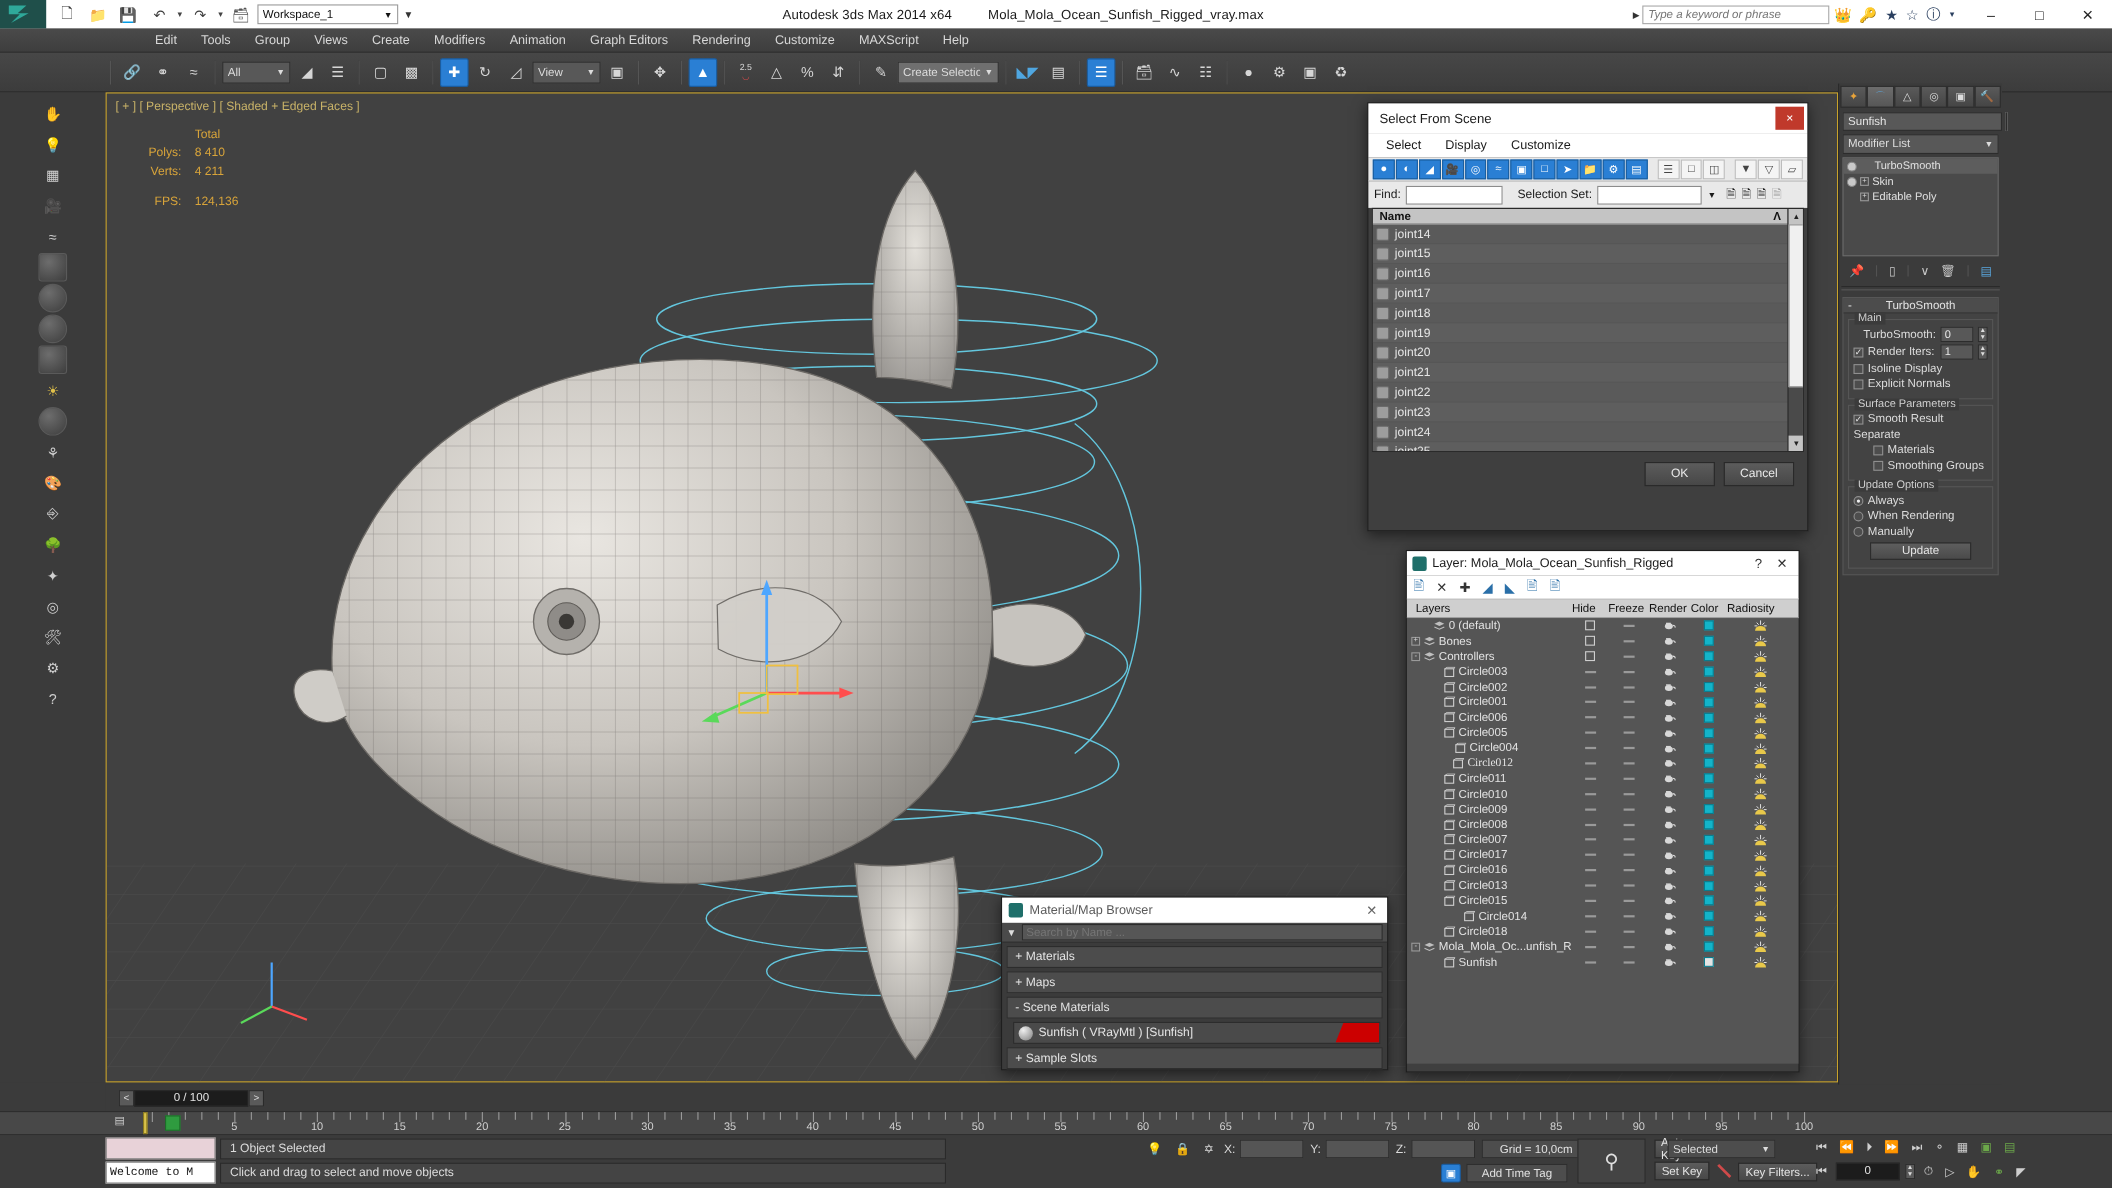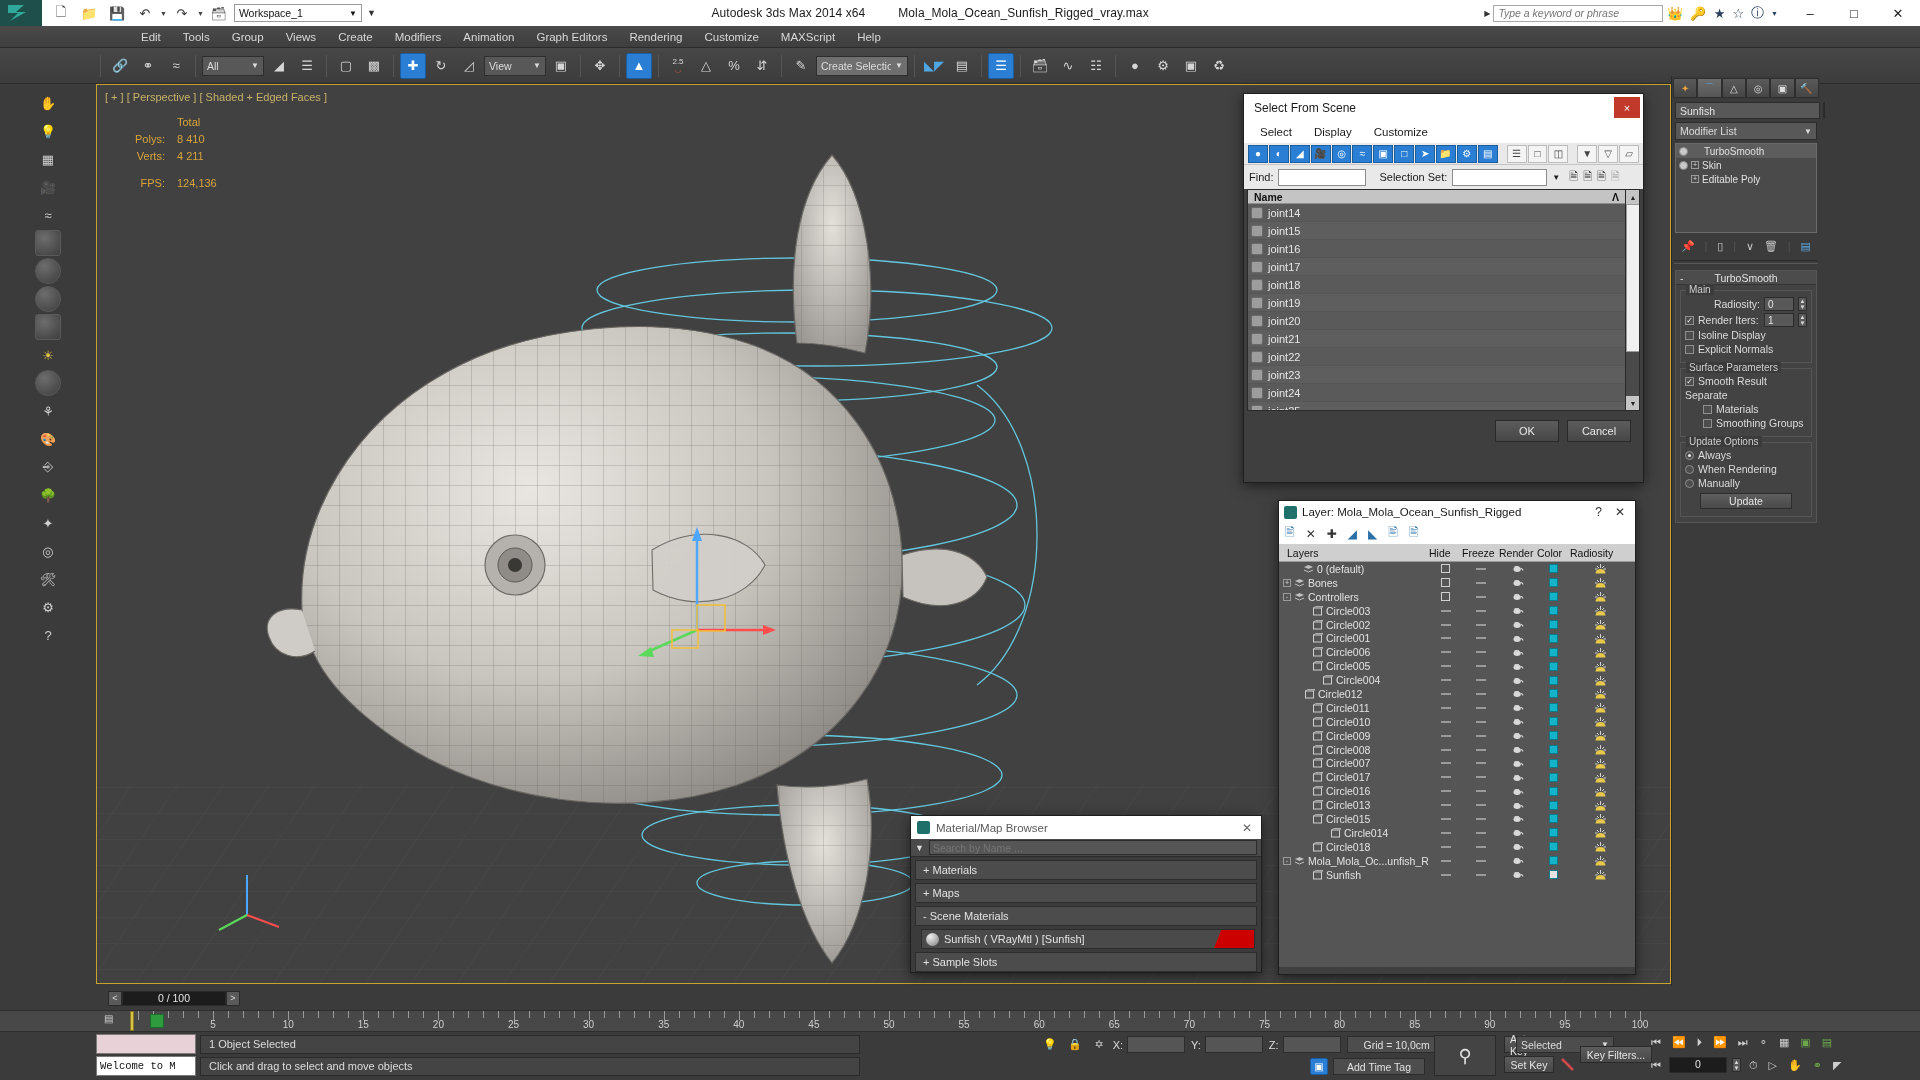--- a/index.html
+++ b/index.html
@@ -544,21 +544,21 @@
 
     <div class="cp-roll">
       <div class="cp-rollhdr">
         <span class="mn">-</span>
         <span>TurboSmooth</span>
       </div>
 
       <div class="grp">
         <span class="gl">Main</span>
         <div class="frow">
-          <span class="lbl">Radiosity:</span>
+          <span class="lbl">TurboSmooth:</span>
           <span class="spin">0</span>
           <span class="spinarr">▲<br>▼</span>
         </div>
         <div class="frow">
           <span class="chk">✓</span>
           <span>Render Iters:</span>
           <span class="spin" style="margin-left:auto;">1</span>
           <span class="spinarr">▲<br>▼</span>
         </div>
         <div class="frow">
@@ -1027,21 +1027,21 @@
               <span class="colorsw" style="background: rgb(19, 180, 201);"></span>
             </div>
             <div class="cell" style="width: 60px;">
               <svg class="radio-ic" viewBox="0 0 13 11">
                 <path d="M6.5 5 L6.5 1 M3 3 L4.8 5 M10 3 L8.2 5 M1 6 L3.6 6 M12 6 L9.4 6" stroke="#e2e2e2" stroke-width="0.9" fill="none"></path>
                 <path d="M1.5 10.5 a5 4.5 0 0 1 10 0 z" fill="#e8c84a"></path>
               </svg>
             </div>
           </div>
           <div class="lrow">
-            <div class="nm" style="width: 150px; padding-left: 14px;">
+            <div class="nm" style="width: 150px; padding-left: 30px; font-family: Liberation Serif, serif;">
               <span style="width: 8px; flex: 0 0 auto;"></span>
               <span class="lico"><svg width="11" height="10" viewBox="0 0 11 10">
                   <rect x="1.5" y="2" width="8" height="7" fill="none" stroke="#cfcfcf" stroke-width="1"></rect>
                   <path d="M1.5 2 L3.5 0.6 L11 0.6 L9.5 2" fill="none" stroke="#cfcfcf" stroke-width="0.8"></path>
                 </svg></span>
               <span>Circle012</span>
             </div>
             <div class="cell" style="width: 33px;">
               <span class="dash"></span>
             </div>
@@ -1687,21 +1687,21 @@
       <svg width="16" height="16">
           <line x1="2" y1="2" x2="13" y2="13" stroke="#d04a4a" stroke-width="2.5"></line>
         </svg>
     </div>
 
     <div style="position:absolute;left:1522px;top:4px;"></div>
     <div class="tcombo" style="position:absolute;left:1516px;top:4px;width:98px;height:17px;background:#4d4d4d;">
       <span class="cv">Selected</span>
       <span class="ca">▼</span>
     </div>
-    <div class="keybtn" style="position:absolute;left:1580px;top:14px;width:72px;">Key Filters...</div>
+    <div class="keybtn" style="position:absolute;left:1580px;top:25px;width:72px;">Key Filters...</div>
 
     <div style="position:absolute;left:1648px;top:4px;display:flex;align-items:center;gap:5px;">
       <span class="navicon">⏮</span>
       <span class="navicon">⏪</span>
       <span class="navicon">⏵</span>
       <span class="navicon">⏩</span>
       <span class="navicon">⏭</span>
       <span class="navicon">⚬</span>
       <span class="navicon">▦</span>
       <span class="navicon" style="color:#6ca84a;">▣</span>

